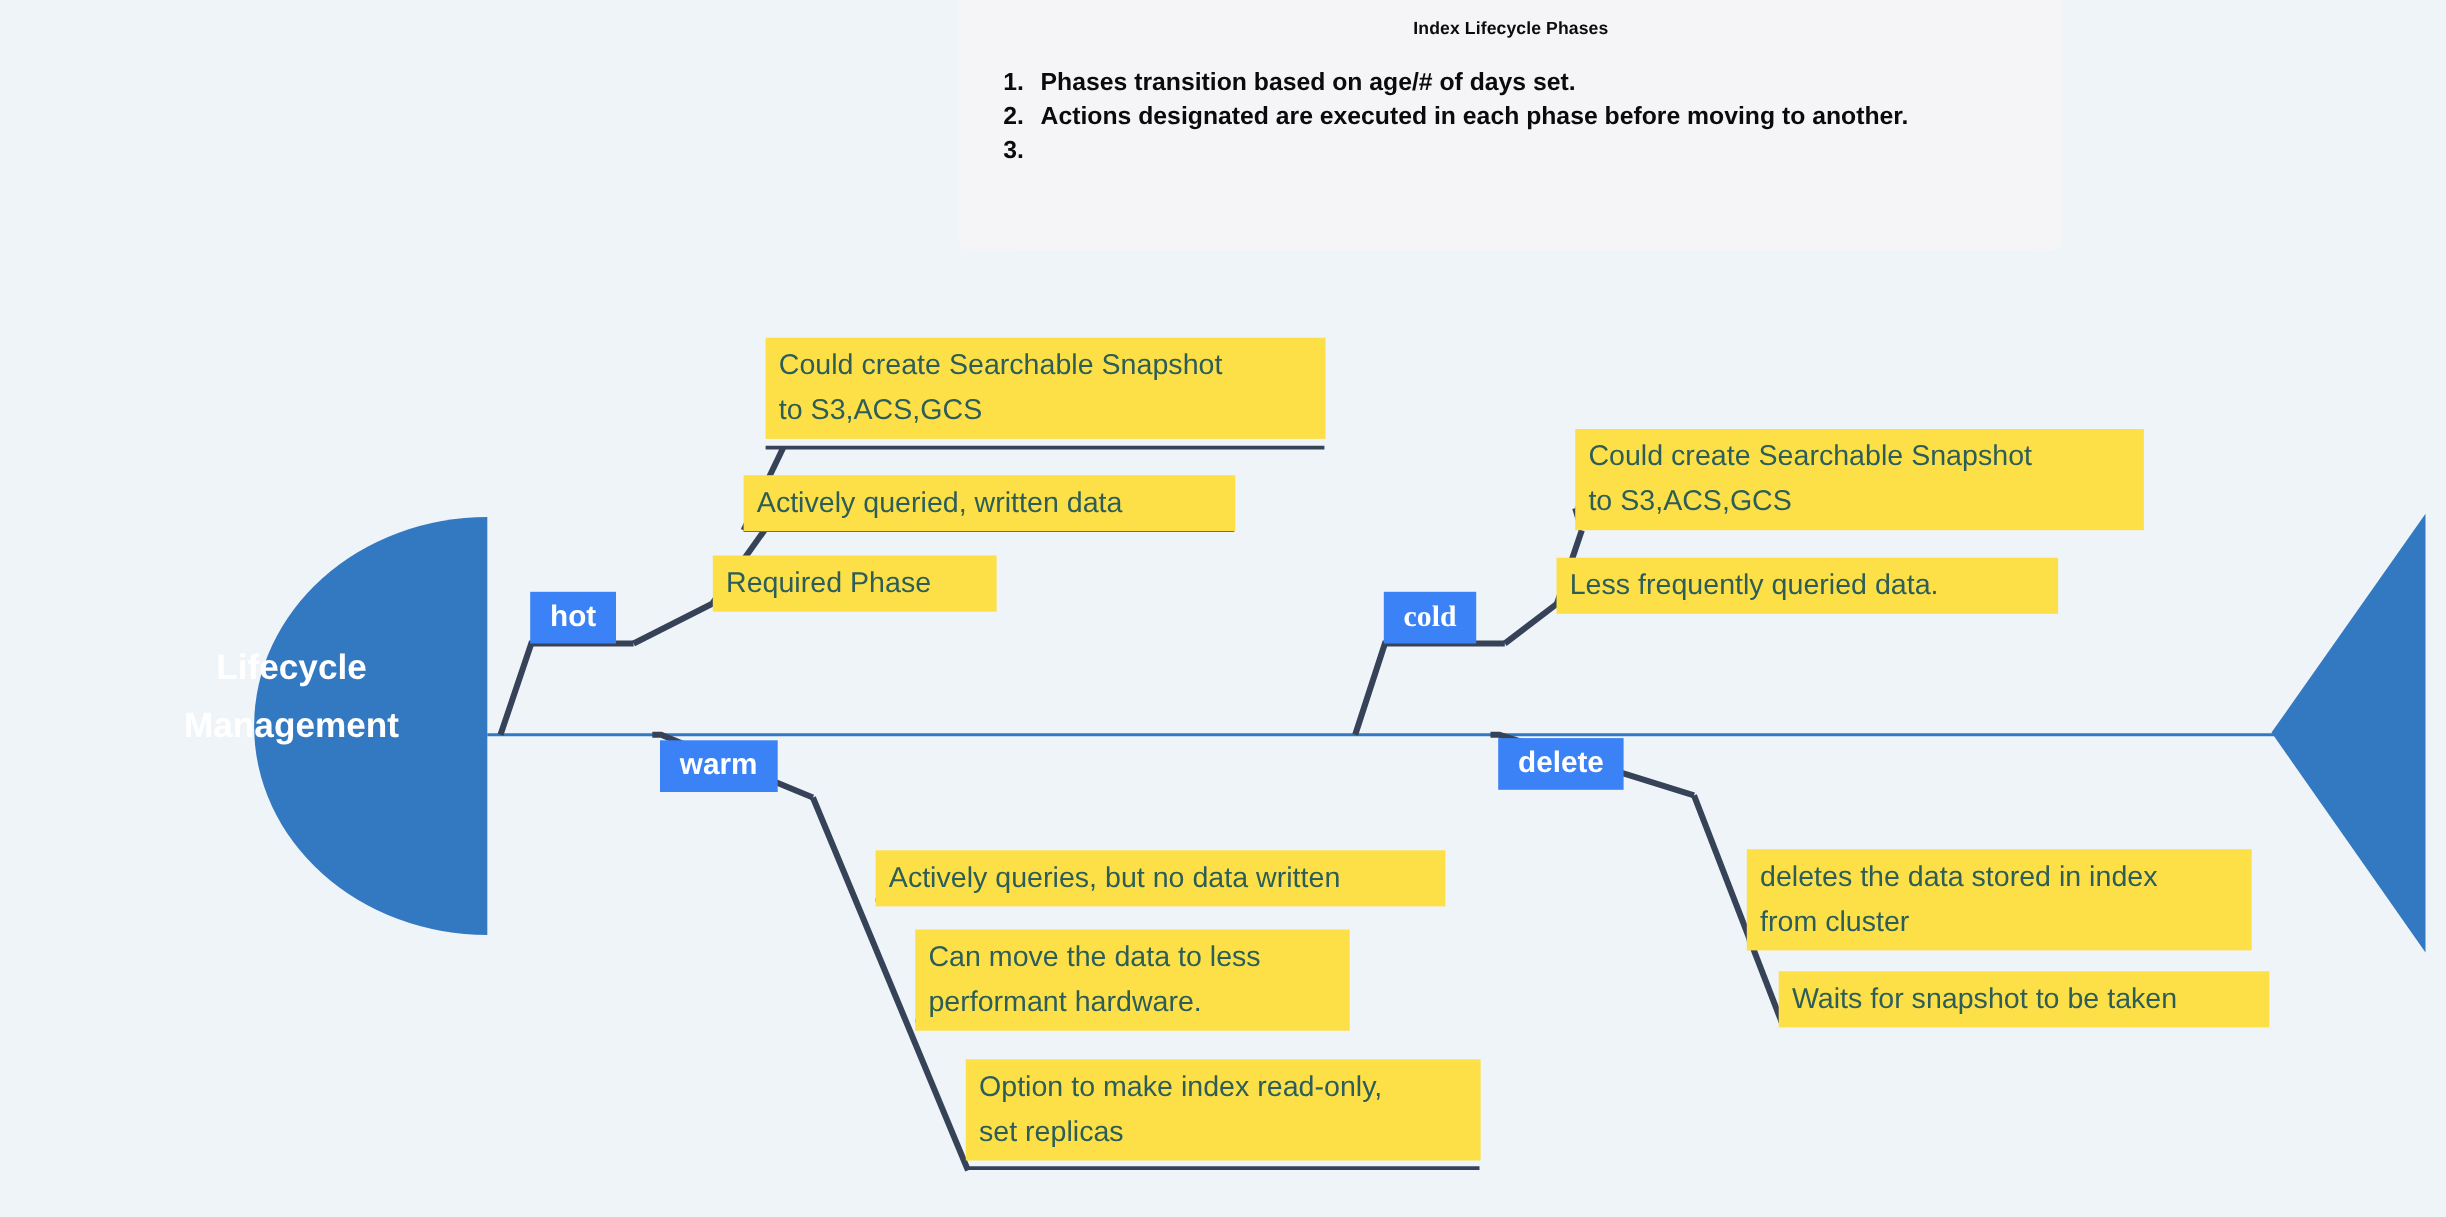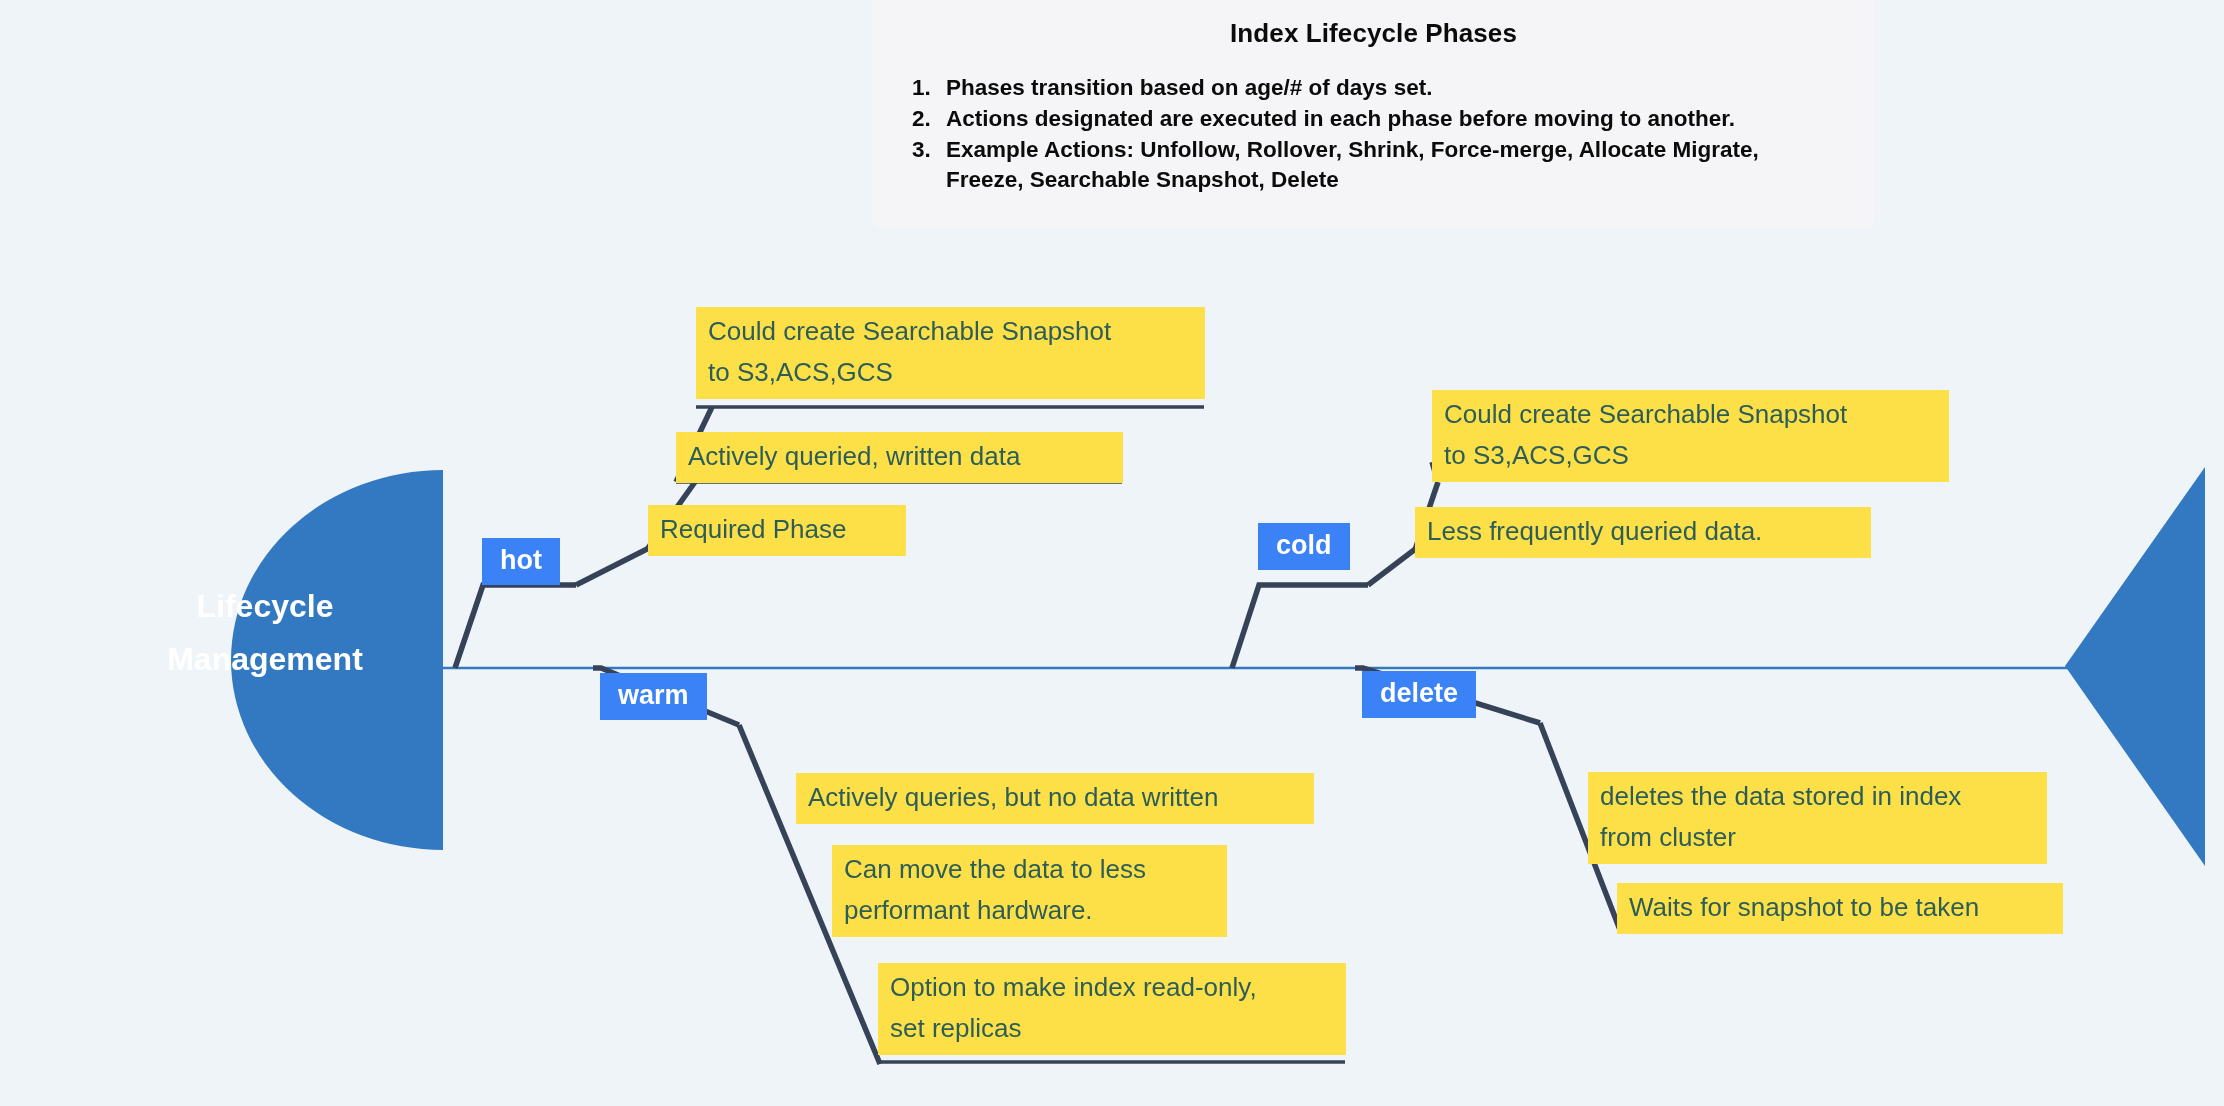--- a/index.html
+++ b/index.html
@@ -27,21 +27,21 @@
     top: -8px;
     width: 1003px;
     height: 236px;
     background: #f5f5f7;
     border-radius: 10px;
     box-sizing: border-box;
     padding: 26px 40px 0 40px;
   }
   .note-title {
     text-align: center;
-    font-size: 26px;
+    font-size: 16px;
     font-weight: bold;
     color: #0b0b0b;
     letter-spacing: .1px;
     margin-bottom: 24px;
   }
   .note-list {
     margin: 0;
     padding: 0;
     list-style: none;
   }
@@ -117,21 +117,20 @@
       <li>
         <span class="num">1.</span>
         <span>Phases transition based on age/# of days set.</span>
       </li>
       <li>
         <span class="num">2.</span>
         <span>Actions designated are executed in each phase before moving to another.</span>
       </li>
       <li>
         <span class="num">3.</span>
-        <span>Example Actions: Unfollow, Rollover, Shrink, Force-merge, Allocate Migrate, Freeze, Searchable Snapshot, Delete</span>
       </li>
     </ul>
   </div>
 
   <svg id="bone" width="2224" height="1106" viewBox="0 0 2224 1106">
 
     <path d="M 443 470 L 443 850 A 212 190 0 1 1 443 470 Z" fill="#3279c2"></path>
 
     <line x1="443" y1="668" x2="2068" y2="668" stroke="#3279c2" stroke-width="2.6"></line>
 
@@ -175,21 +174,21 @@
 
   <div class="head-text">
     <div>Lifecycle</div>
     <div>Management</div>
   </div>
 
   <div class="phase" style="left:482px; top:585px; transform:translateY(-100%);">hot</div>
 
   <div class="phase" style="left:600px; top:700px; transform:translate(0,-27px);">warm</div>
 
-  <div class="phase" style="left:1258px; top:570px; transform:translateY(-100%);">cold</div>
+  <div class="phase" style="left:1258px; top:585px; transform:translateY(-100%);font-family:Liberation Serif, serif;">cold</div>
 
   <div class="phase" style="left:1362px; top:698px; transform:translate(0,-27px);">delete</div>
 
   <div class="sub" style="left:648px; top:505px; width:258px;">Required Phase</div>
 
   <div class="sub" style="left:676px; top:432px; width:447px;">Actively queried, written data</div>
 
   <div class="sub" style="left:696px; top:307px; width:509px;">Could create Searchable Snapshot
 to S3,ACS,GCS</div>
 

